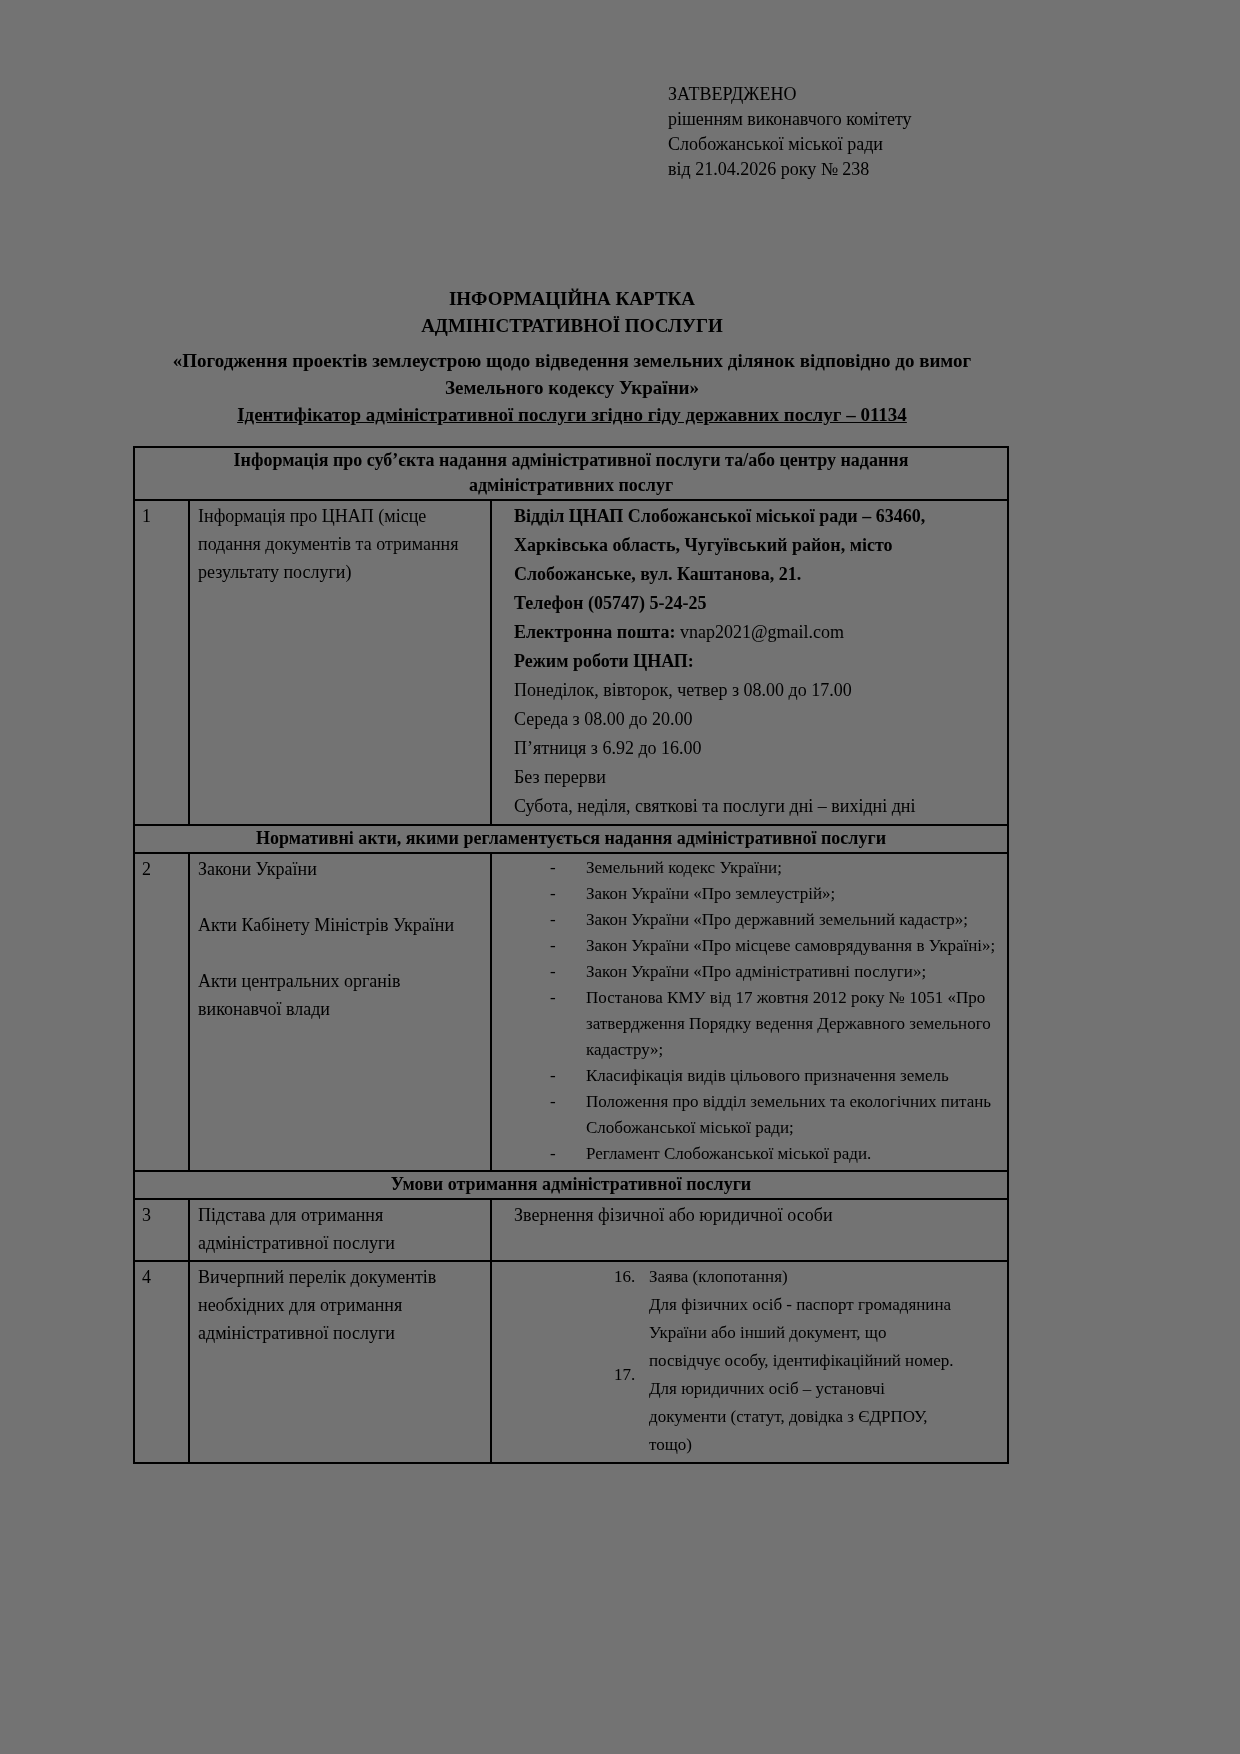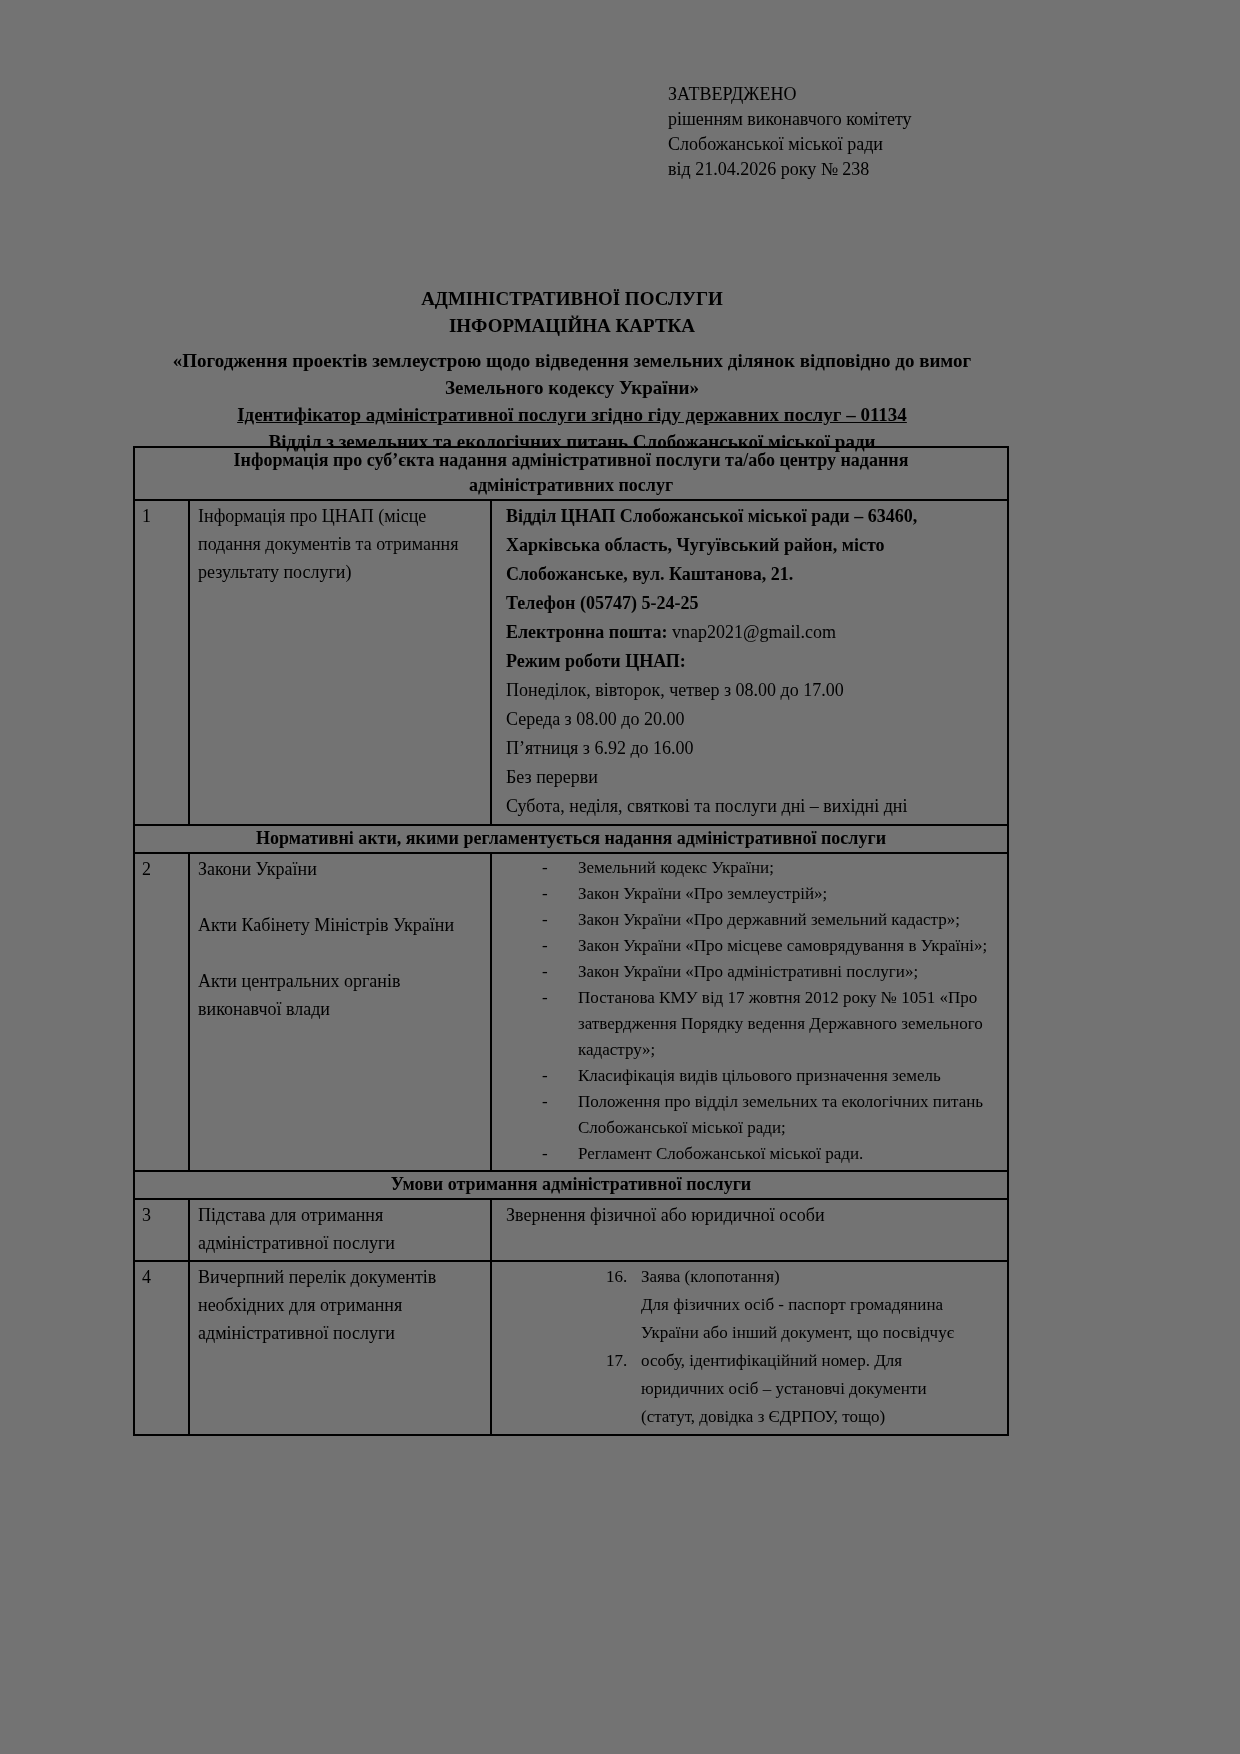--- a/index.html
+++ b/index.html
@@ -18,21 +18,21 @@
   td { border:2px solid #000; vertical-align:top; padding:1px 4px 3px 6px; }
   col.c1 { width:55px; }
   col.c2 { width:302px; }
   col.c3 { width:517px; }
 
   tr.section td { text-align:center; font-weight:bold; font-size:18px; line-height:25px;
                   padding:0 28px 1px 28px; }
 
   td.num  { font-size:18px; line-height:28px; padding-left:7px; }
   td.lab  { font-size:18px; line-height:28px; padding-left:8px; padding-right:20px; }
-  td.val  { font-size:18px; line-height:29px; padding-left:14px; padding-right:6px; }
+  td.val  { font-size:18px; line-height:29px; padding-left:22px; padding-right:6px; }
 
   .b { font-weight:bold; }
   .gap { height:28px; }
 
   .li { display:flex; margin-left:32px; font-size:17px; line-height:26px; }
   .li .dash { flex:none; width:36px; padding-left:4px; }
   .li .txt  { flex:1; padding-right:4px; }
 
   .nli { display:flex; margin-left:100px; font-size:17px; line-height:28px; padding-right:44px;align-items:center; }
   .nli .n   { flex:none; width:35px; }
@@ -44,25 +44,24 @@
 <div class="page">
 
   <div class="approval">
     <div>ЗАТВЕРДЖЕНО</div>
     <div>рішенням виконавчого комітету</div>
     <div>Слобожанської міської ради</div>
     <div>від 21.04.2026 року № 238</div>
   </div>
 
   <div class="titleblock">
+    <div>ІНФОРМАЦІЙНА КАРТКА</div>
     <div>АДМІНІСТРАТИВНОЇ ПОСЛУГИ</div>
-    <div>ІНФОРМАЦІЙНА КАРТКА</div>
     <div class="svc">«Погодження проектів землеустрою щодо відведення земельних ділянок відповідно до вимог Земельного кодексу України»</div>
     <div class="underline">Ідентифікатор адміністративної послуги згідно гіду державних послуг – 01134</div>
-    <div>Відділ з земельних та екологічних питань Слобожанської міської ради</div>
   </div>
 
   <table class="doc">
     <colgroup>
         <col class="c1">
         <col class="c2">
         <col class="c3">
       </colgroup>
 
     <tbody>

